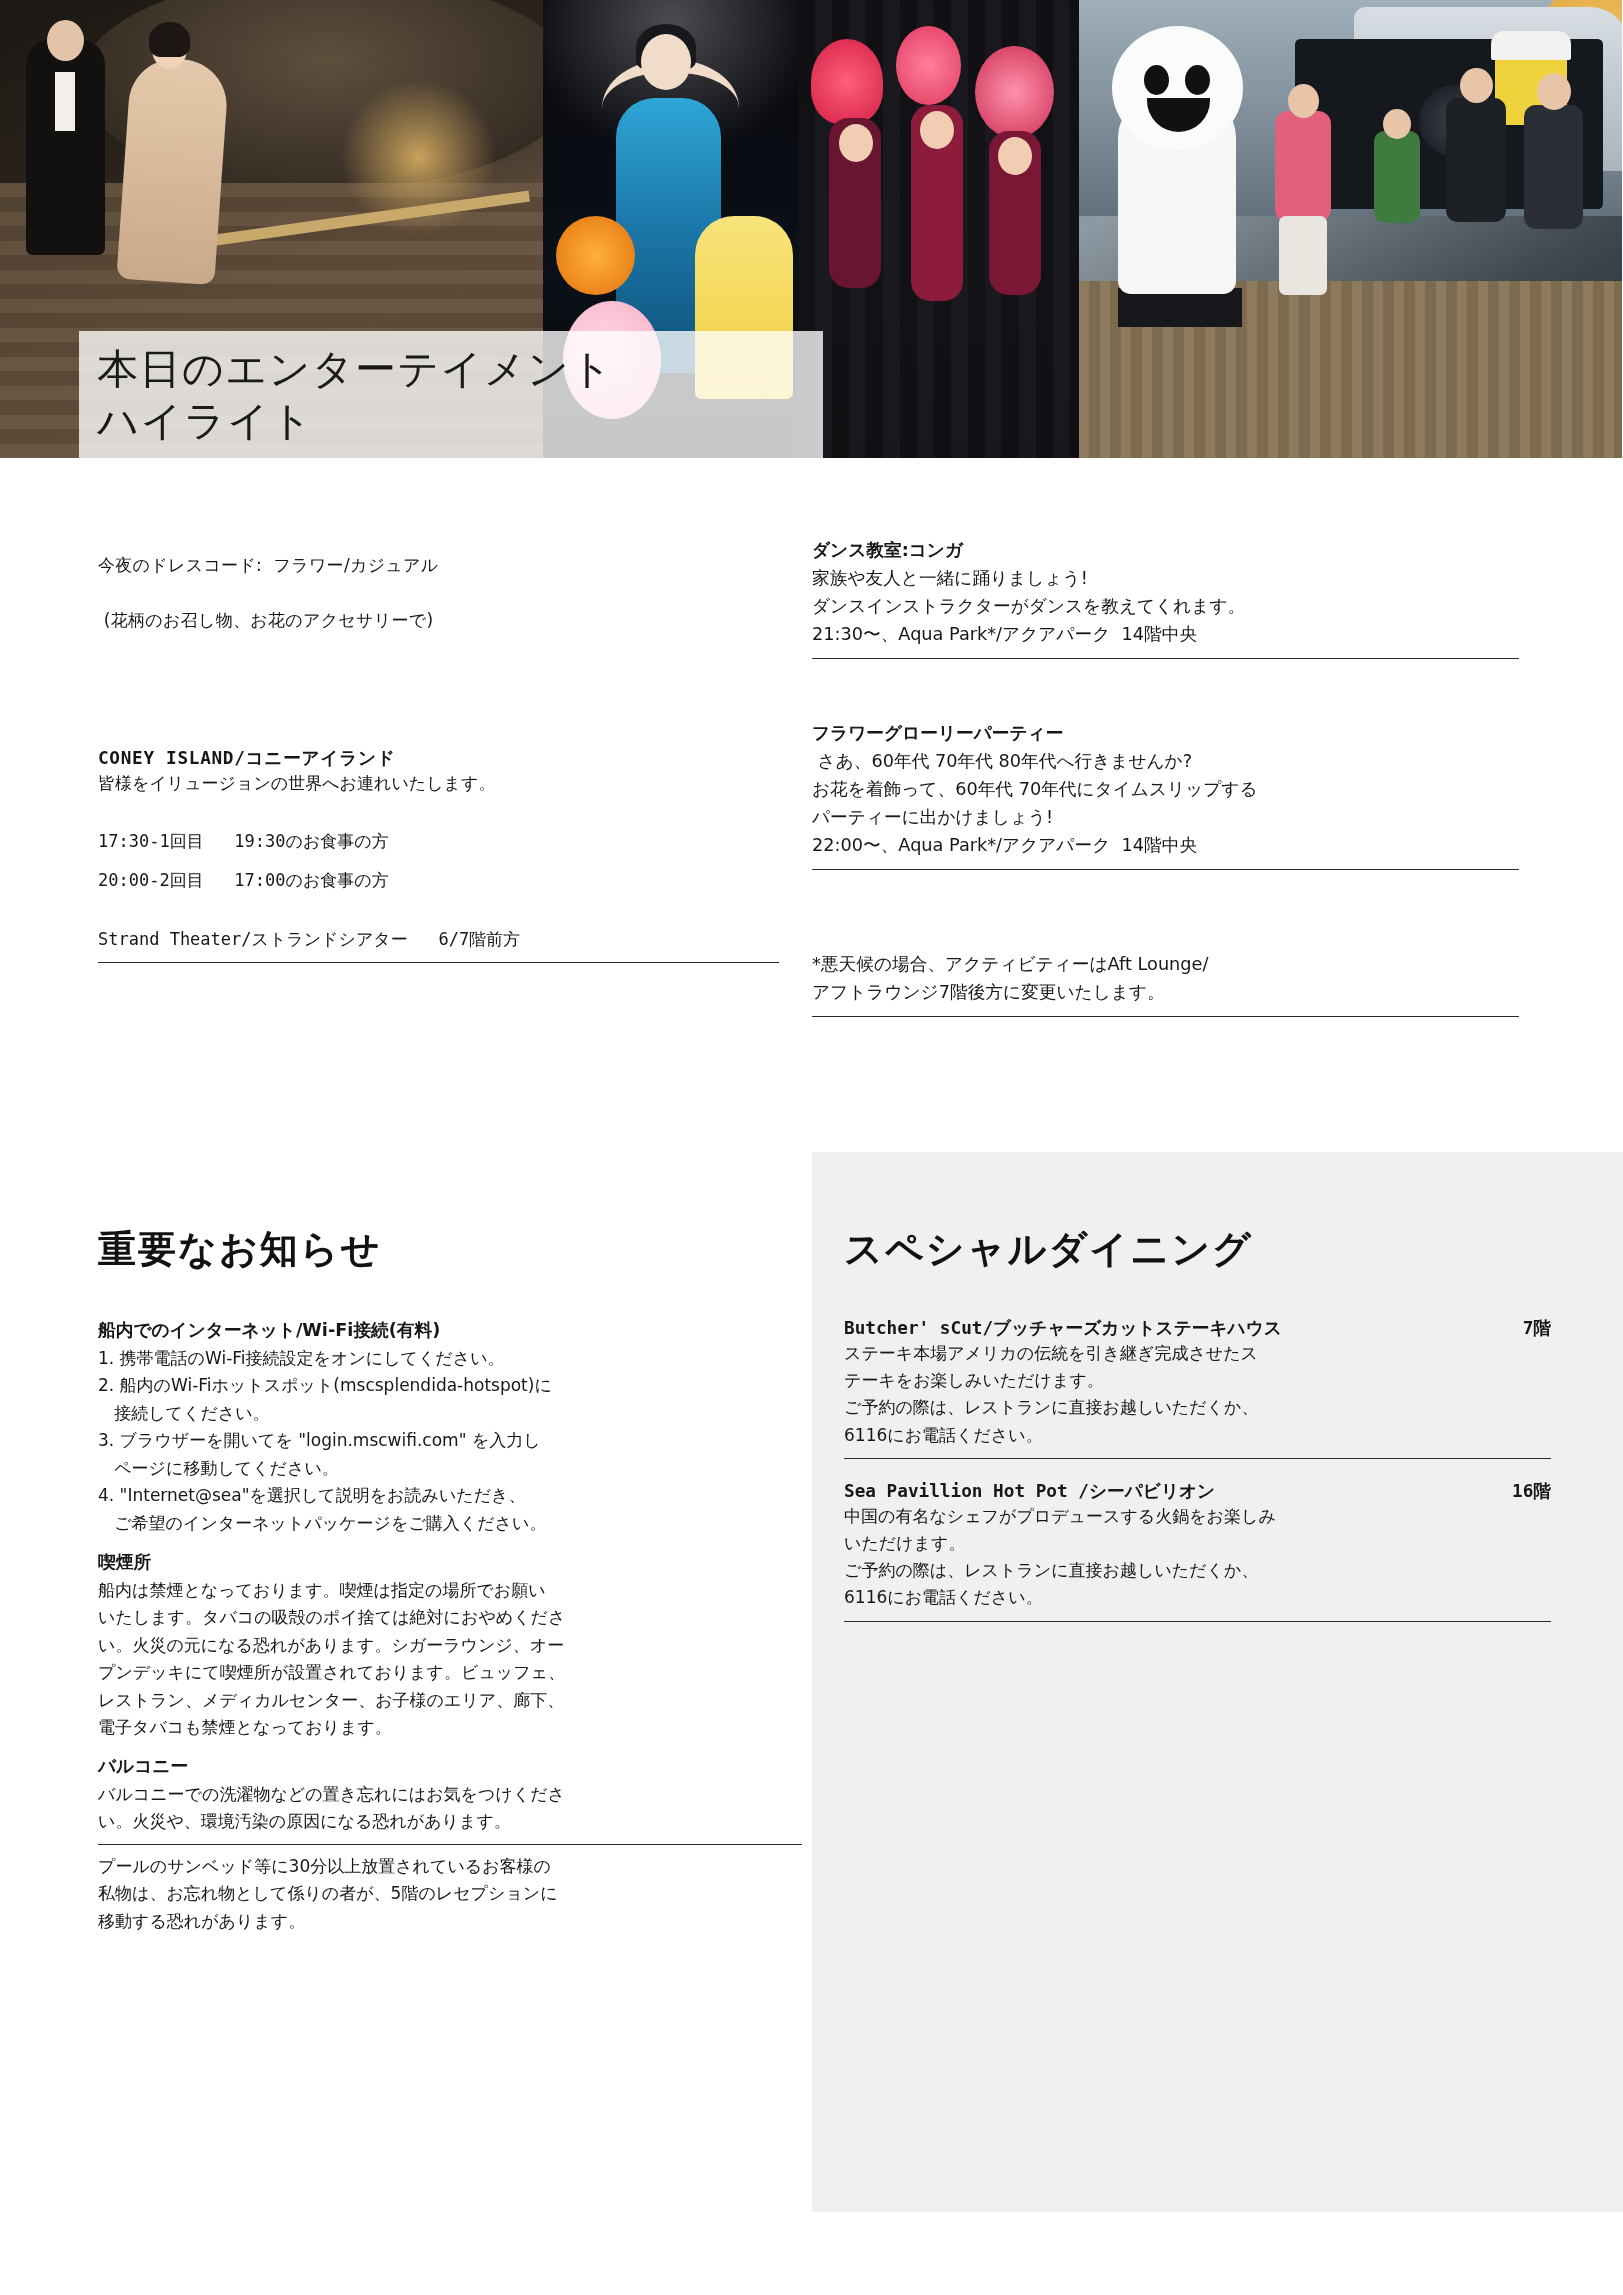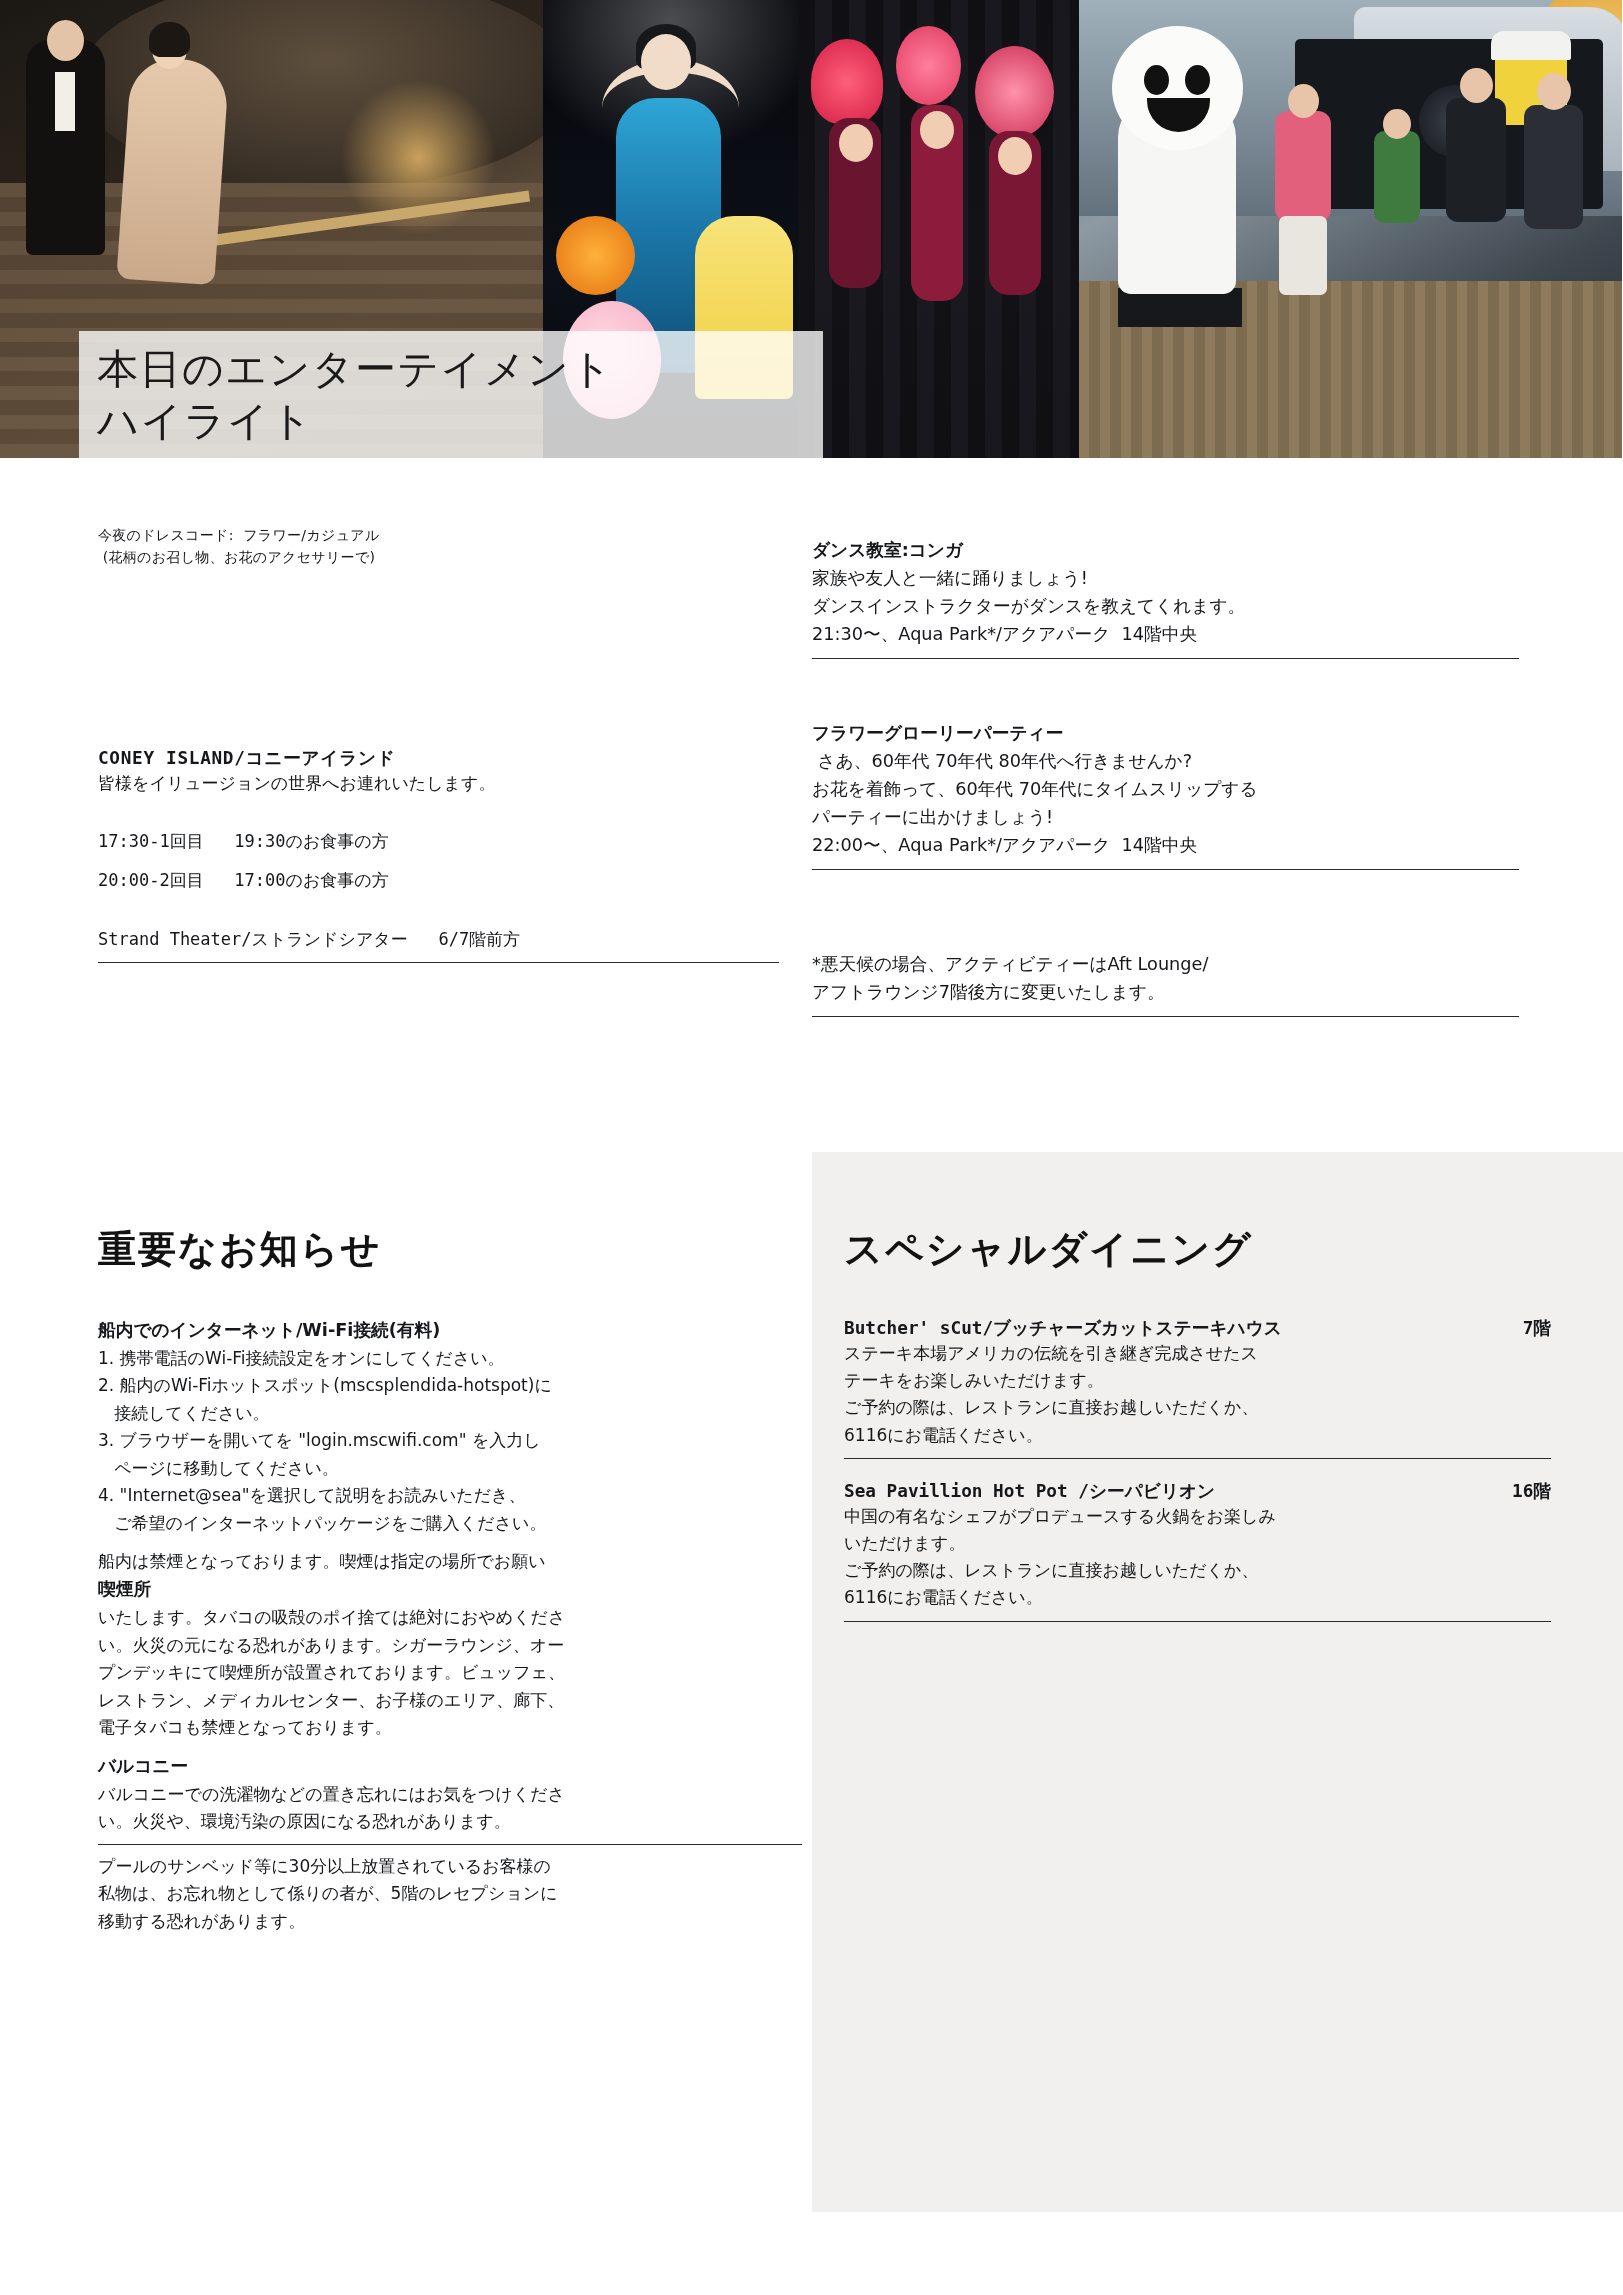--- a/index.html
+++ b/index.html
@@ -141,21 +141,21 @@
   }
   .ln.b { font-weight: 400; }
   .rule {
     border: 0;
     border-top: 1.3px solid #2a2a2a;
     margin: 9.2px 0 0 0;
   }
 
   
   #dresscode { left: 98px; top: 524px; width: 694px; }
-  #dresscode .ln { font-size: 14px; letter-spacing: 0.3px; }
+  #dresscode .ln { font-size: 17px; letter-spacing: 0.3px; margin-top: 28px; }
 
   
   #coney { left: 98px; top: 746px; width: 681px; }
   #coney .head { font-family: "DejaVu Sans Mono", monospace; font-size: 17.7px; font-weight: 700; letter-spacing: 0.7px; }
   #coney .ln { font-size: 17px; }
 
   
   #dance { left: 812px; top: 537px; width: 707px; }
   #flower { left: 812px; top: 720px; width: 707px; }
   #weather { left: 812px; top: 903px; width: 707px; margin-top: 48px; }
@@ -322,22 +322,22 @@
   <div class="ln sect">船内でのインターネット/Wi-Fi接続(有料)</div>
   <div class="ln">1. 携帯電話のWi-Fi接続設定をオンにしてください。</div>
   <div class="ln">2. 船内のWi-Fiホットスポット(mscsplendida-hotspot)に</div>
   <div class="ln">   接続してください。</div>
   <div class="ln">3. ブラウザーを開いてを "login.mscwifi.com" を入力し</div>
   <div class="ln">   ページに移動してください。</div>
   <div class="ln">4. "Internet@sea"を選択して説明をお読みいただき、</div>
   <div class="ln">   ご希望のインターネットパッケージをご購入ください。</div>
 
   <div class="spacer-sm"></div>
+  <div class="ln sect">喫煙所</div>
   <div class="ln">船内は禁煙となっております。喫煙は指定の場所でお願い</div>
-  <div class="ln sect">喫煙所</div>
   <div class="ln">いたします。タバコの吸殻のポイ捨ては絶対におやめくださ</div>
   <div class="ln">い。火災の元になる恐れがあります。シガーラウンジ、オー</div>
   <div class="ln">プンデッキにて喫煙所が設置されております。ビュッフェ、</div>
   <div class="ln">レストラン、メディカルセンター、お子様のエリア、廊下、</div>
   <div class="ln">電子タバコも禁煙となっております。</div>
 
   <div class="spacer-sm"></div>
   <div class="ln sect">バルコニー</div>
   <div class="ln">バルコニーでの洗濯物などの置き忘れにはお気をつけくださ</div>
   <div class="ln">い。火災や、環境汚染の原因になる恐れがあります。</div>

